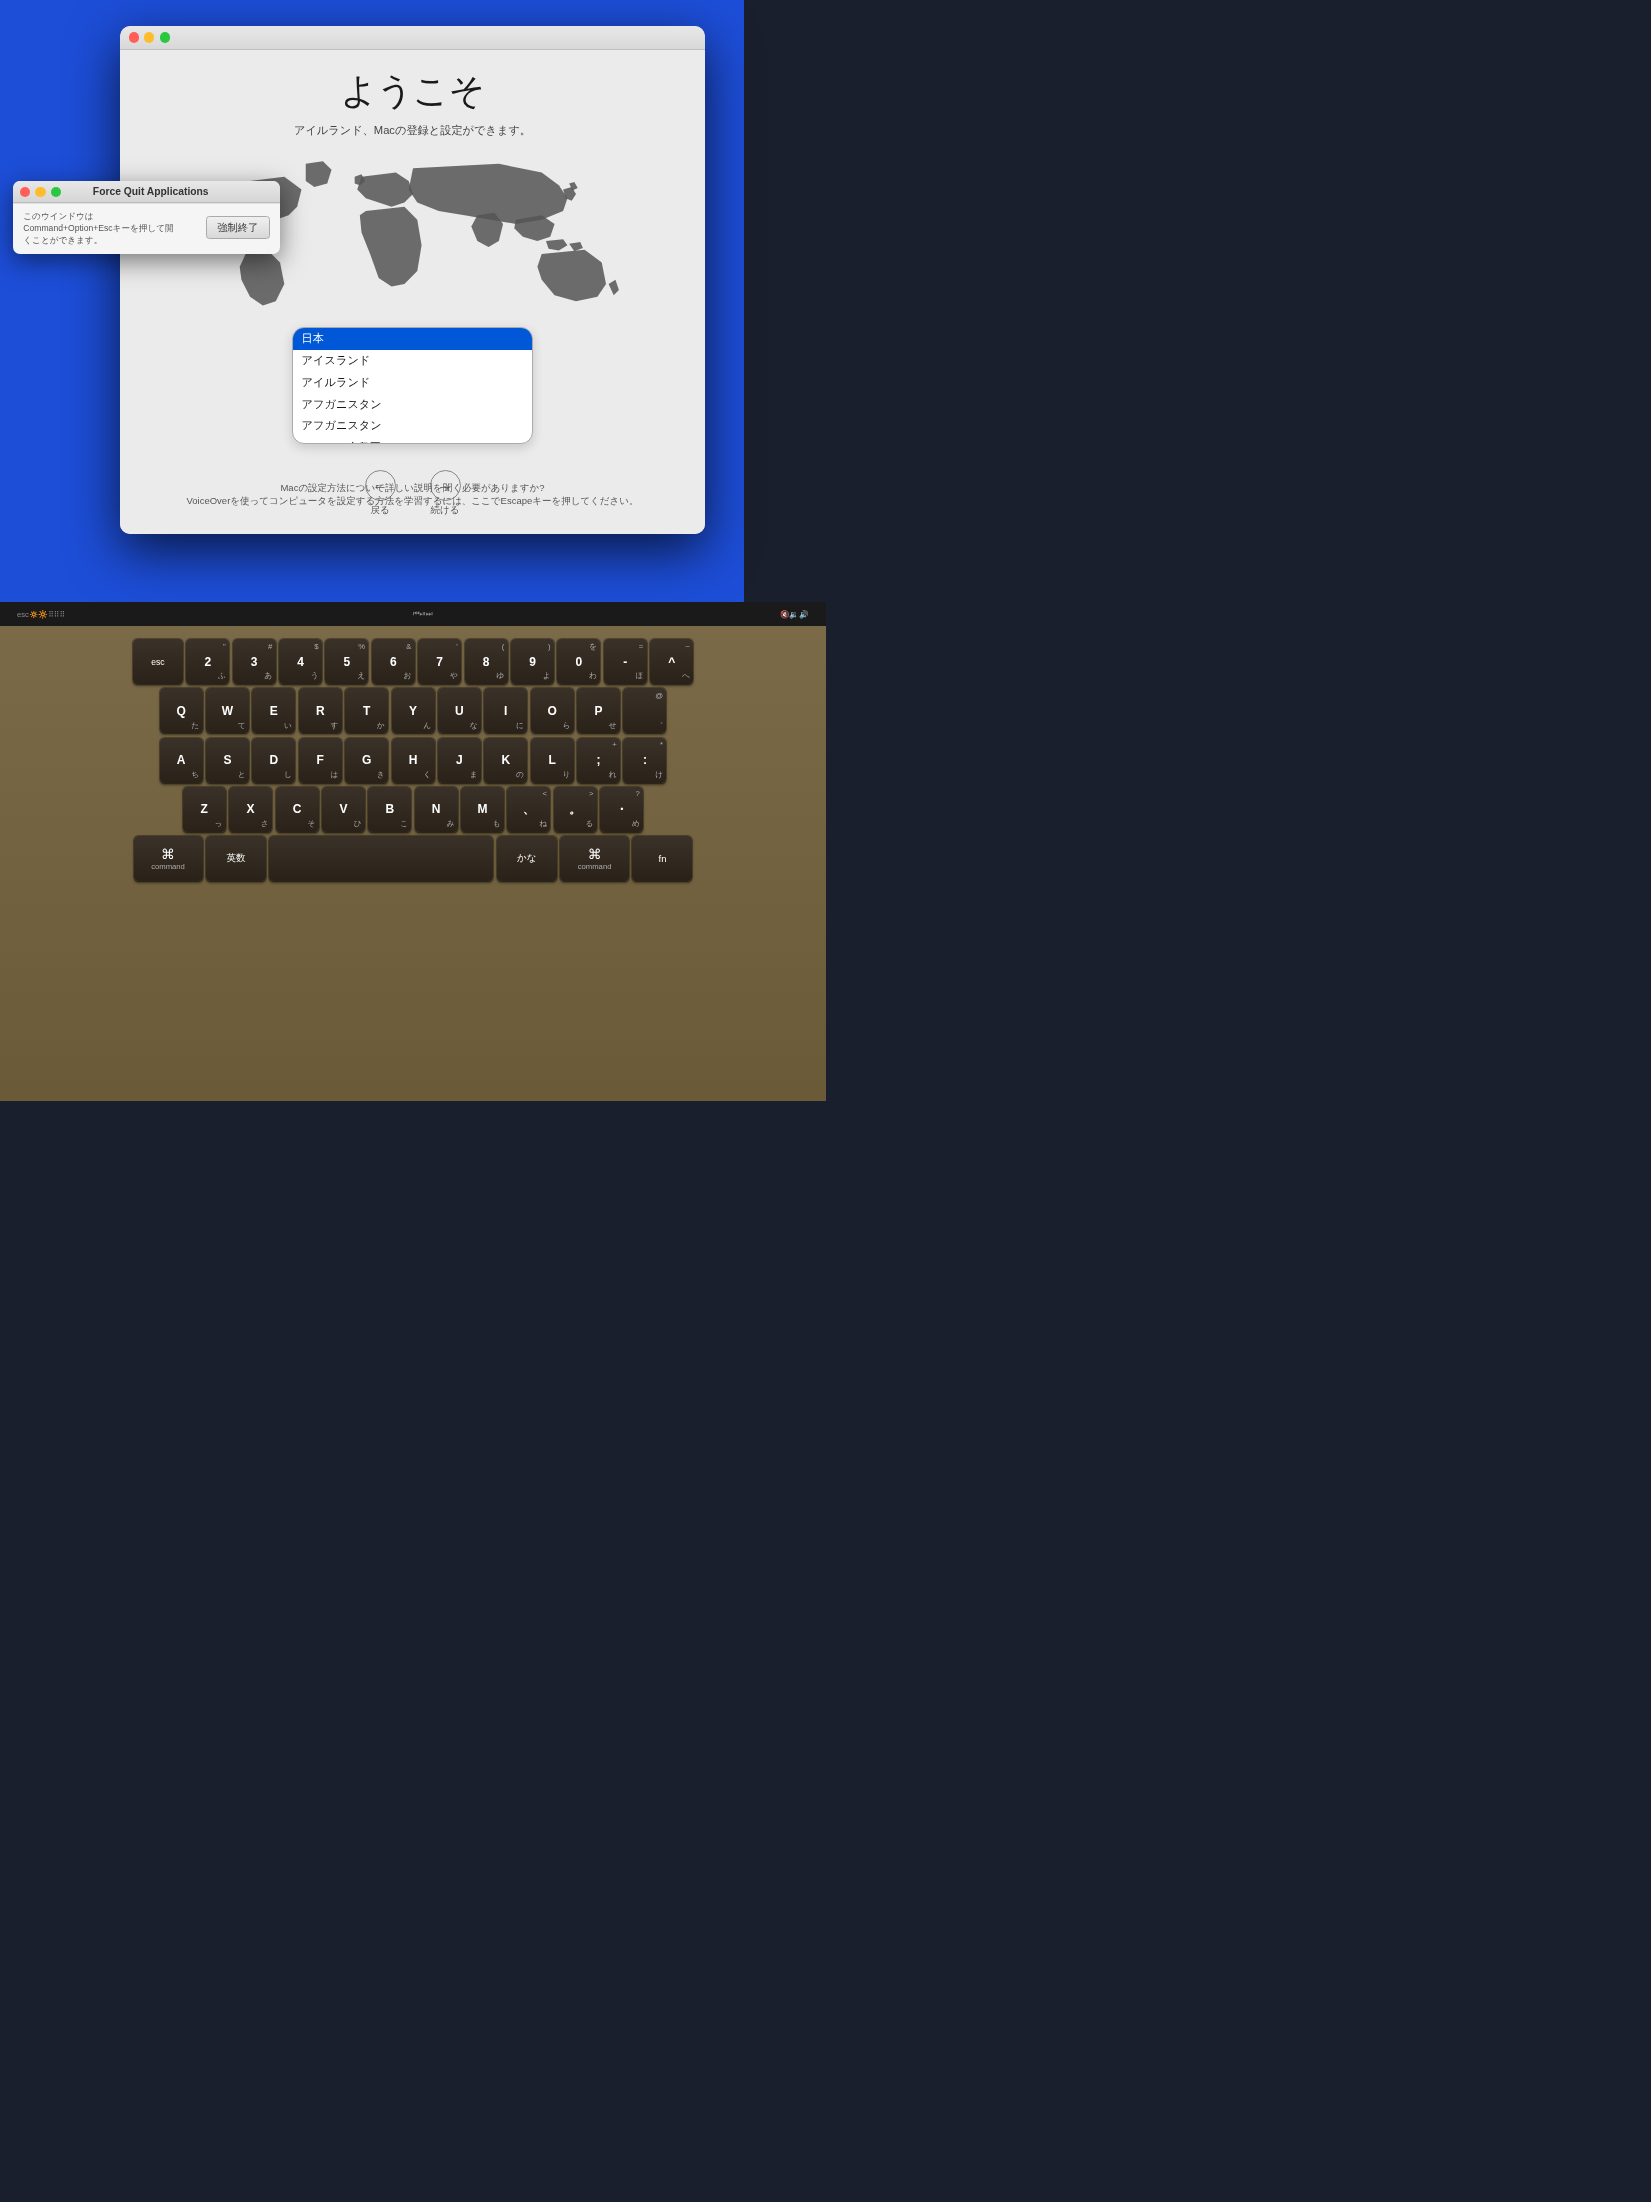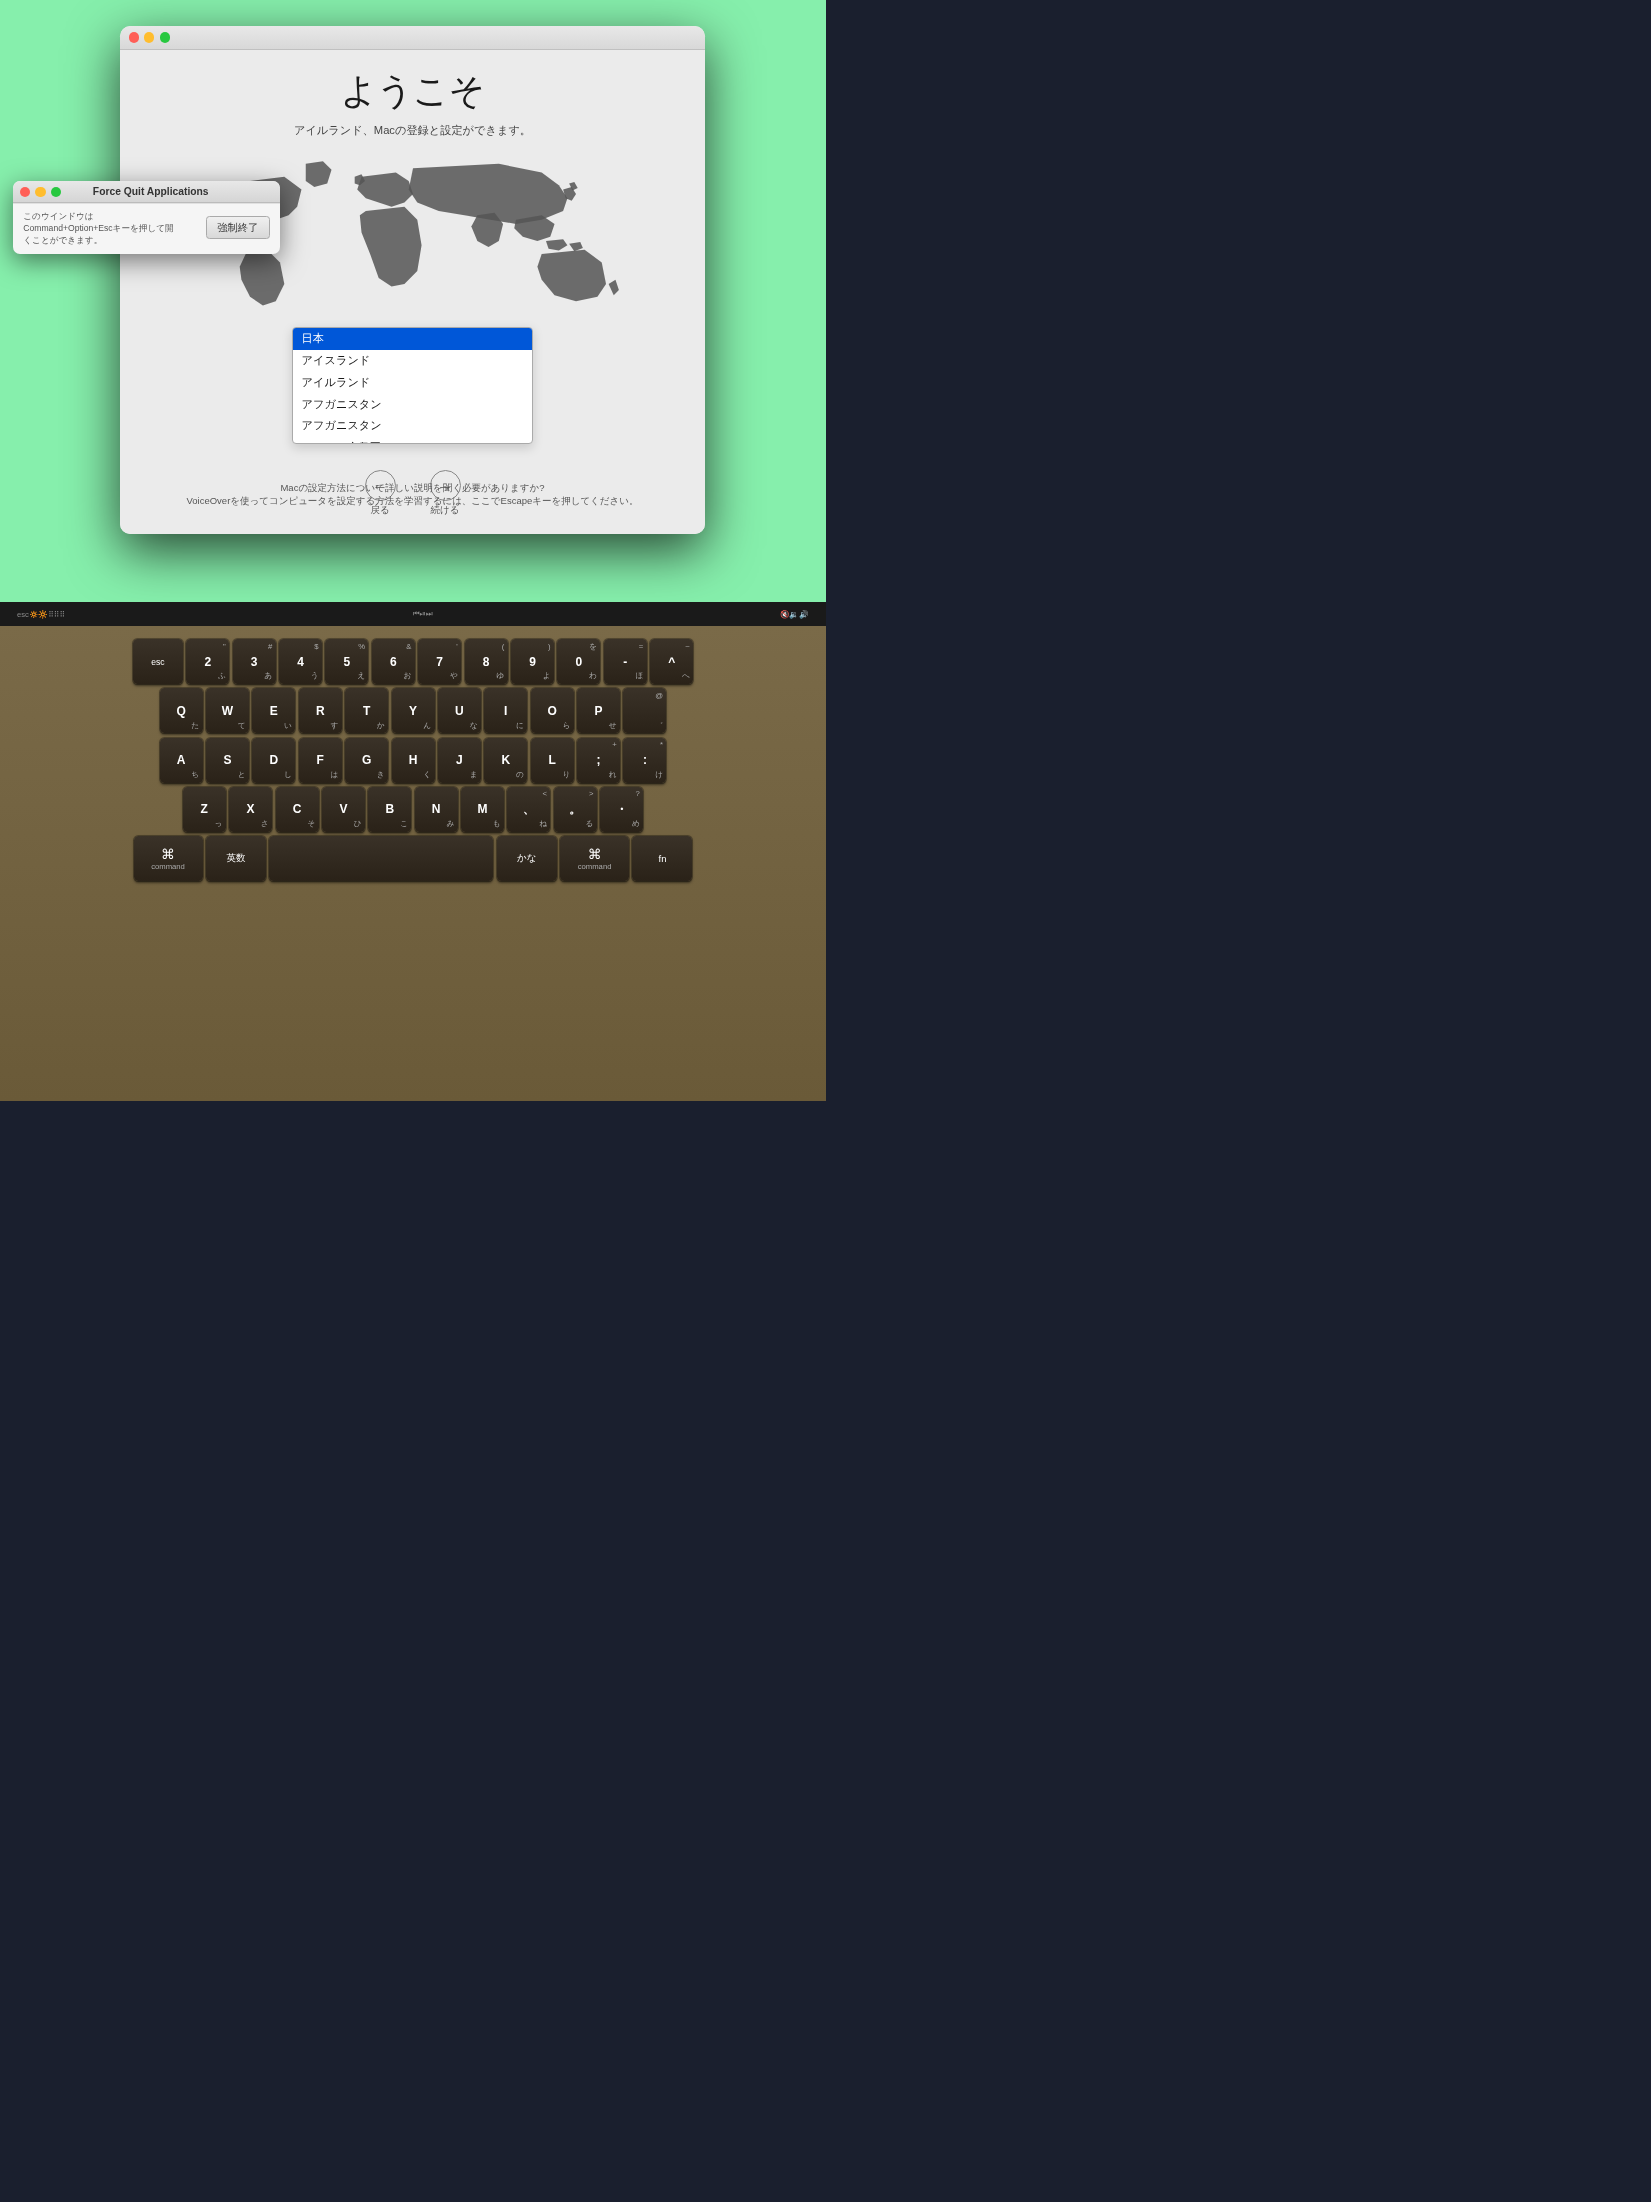--- a/index.html
+++ b/index.html
@@ -11,23 +11,23 @@
       font-family: -apple-system, 'Helvetica Neue', sans-serif;
       overflow: hidden;
       position: relative;
     }
 
     
     .screen-area {
       position: absolute;
       top: 0;
       left: 0;
-      width: 826px;
+      width: 744px;
       height: 602px;
-      background: #86efac;
+      background: #1d4ed8;
       display: flex;
       align-items: center;
       justify-content: center;
     }
 
     
     .setup-window {
       position: absolute;
       top: 26px;
       left: 120px;
@@ -88,21 +88,21 @@
       display: flex;
       align-items: center;
       justify-content: center;
     }
 
     
     .country-dropdown {
       width: 241px;
       background: white;
       border: 0.9px solid #aaa;
-      border-radius: 4px;
+      border-radius: 12px;
       overflow: hidden;
       box-shadow: 0 3.4px 10.3px rgba(0,0,0,0.15);
       margin-bottom: 17px;
     }
 
     .country-item {
       padding: 3.4px 8.6px;
       font-size: 11.2px;
       color: #1a1a1a;
       cursor: pointer;

